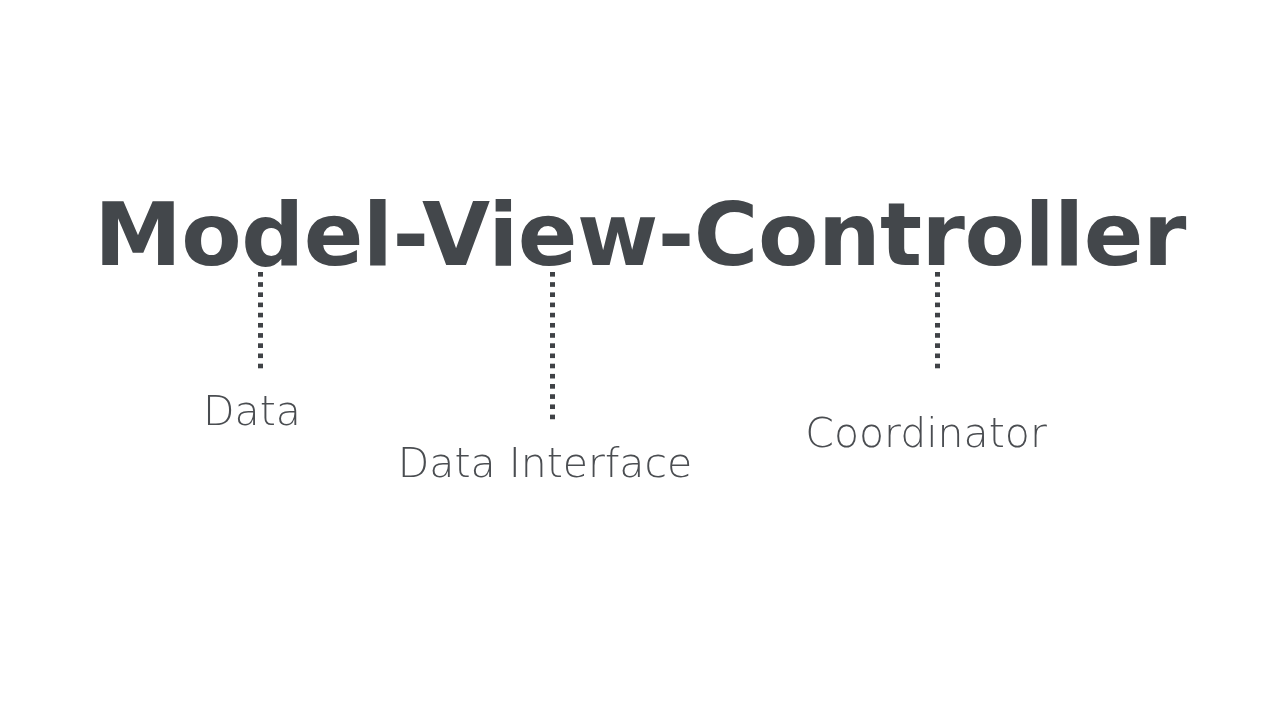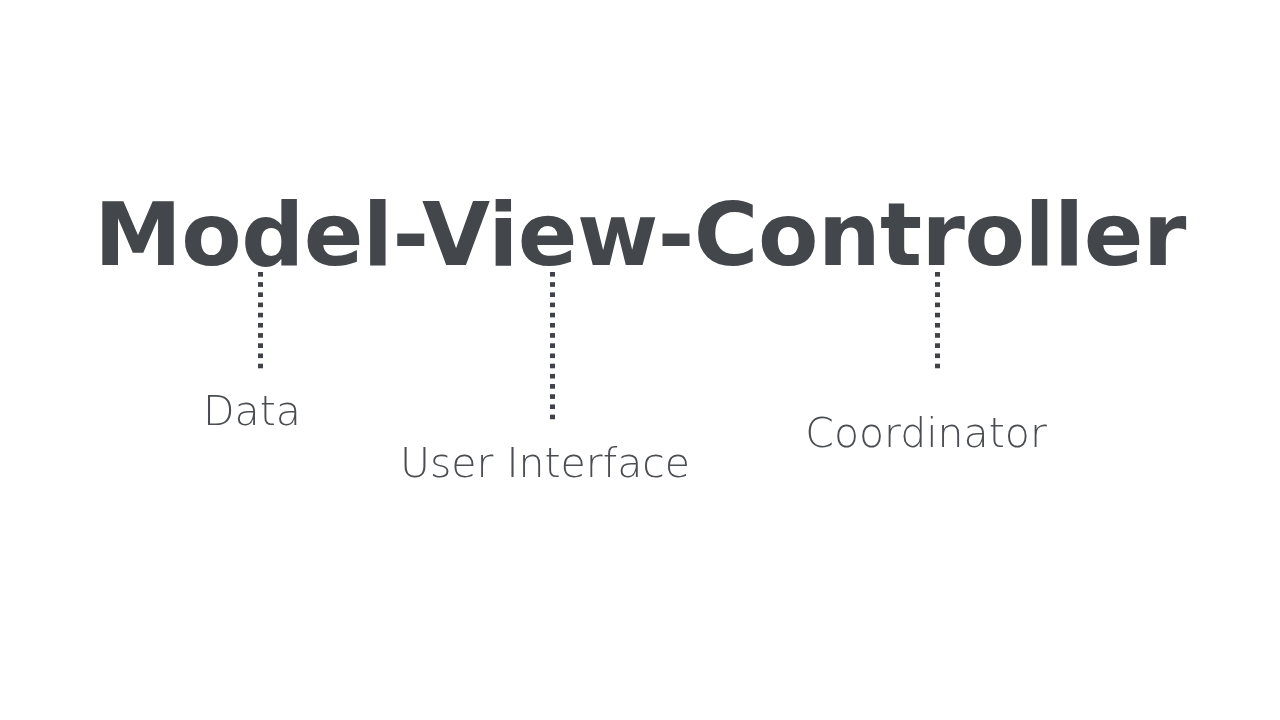--- a/index.html
+++ b/index.html
@@ -78,17 +78,17 @@
 <div id="slide">
 
   <div class="title">Model-View-Controller</div>
 
   <div class="connector connector-model"></div>
   <div class="connector connector-view"></div>
   <div class="connector connector-controller"></div>
 
   <div class="leaf-label label-data">Data</div>
 
-  <div class="leaf-label label-ui">User Interface</div>
+  <div class="leaf-label label-ui">Data Interface</div>
 
   <div class="leaf-label label-coordinator">Coordinator</div>
 
 </div>
 
 </body></html>

